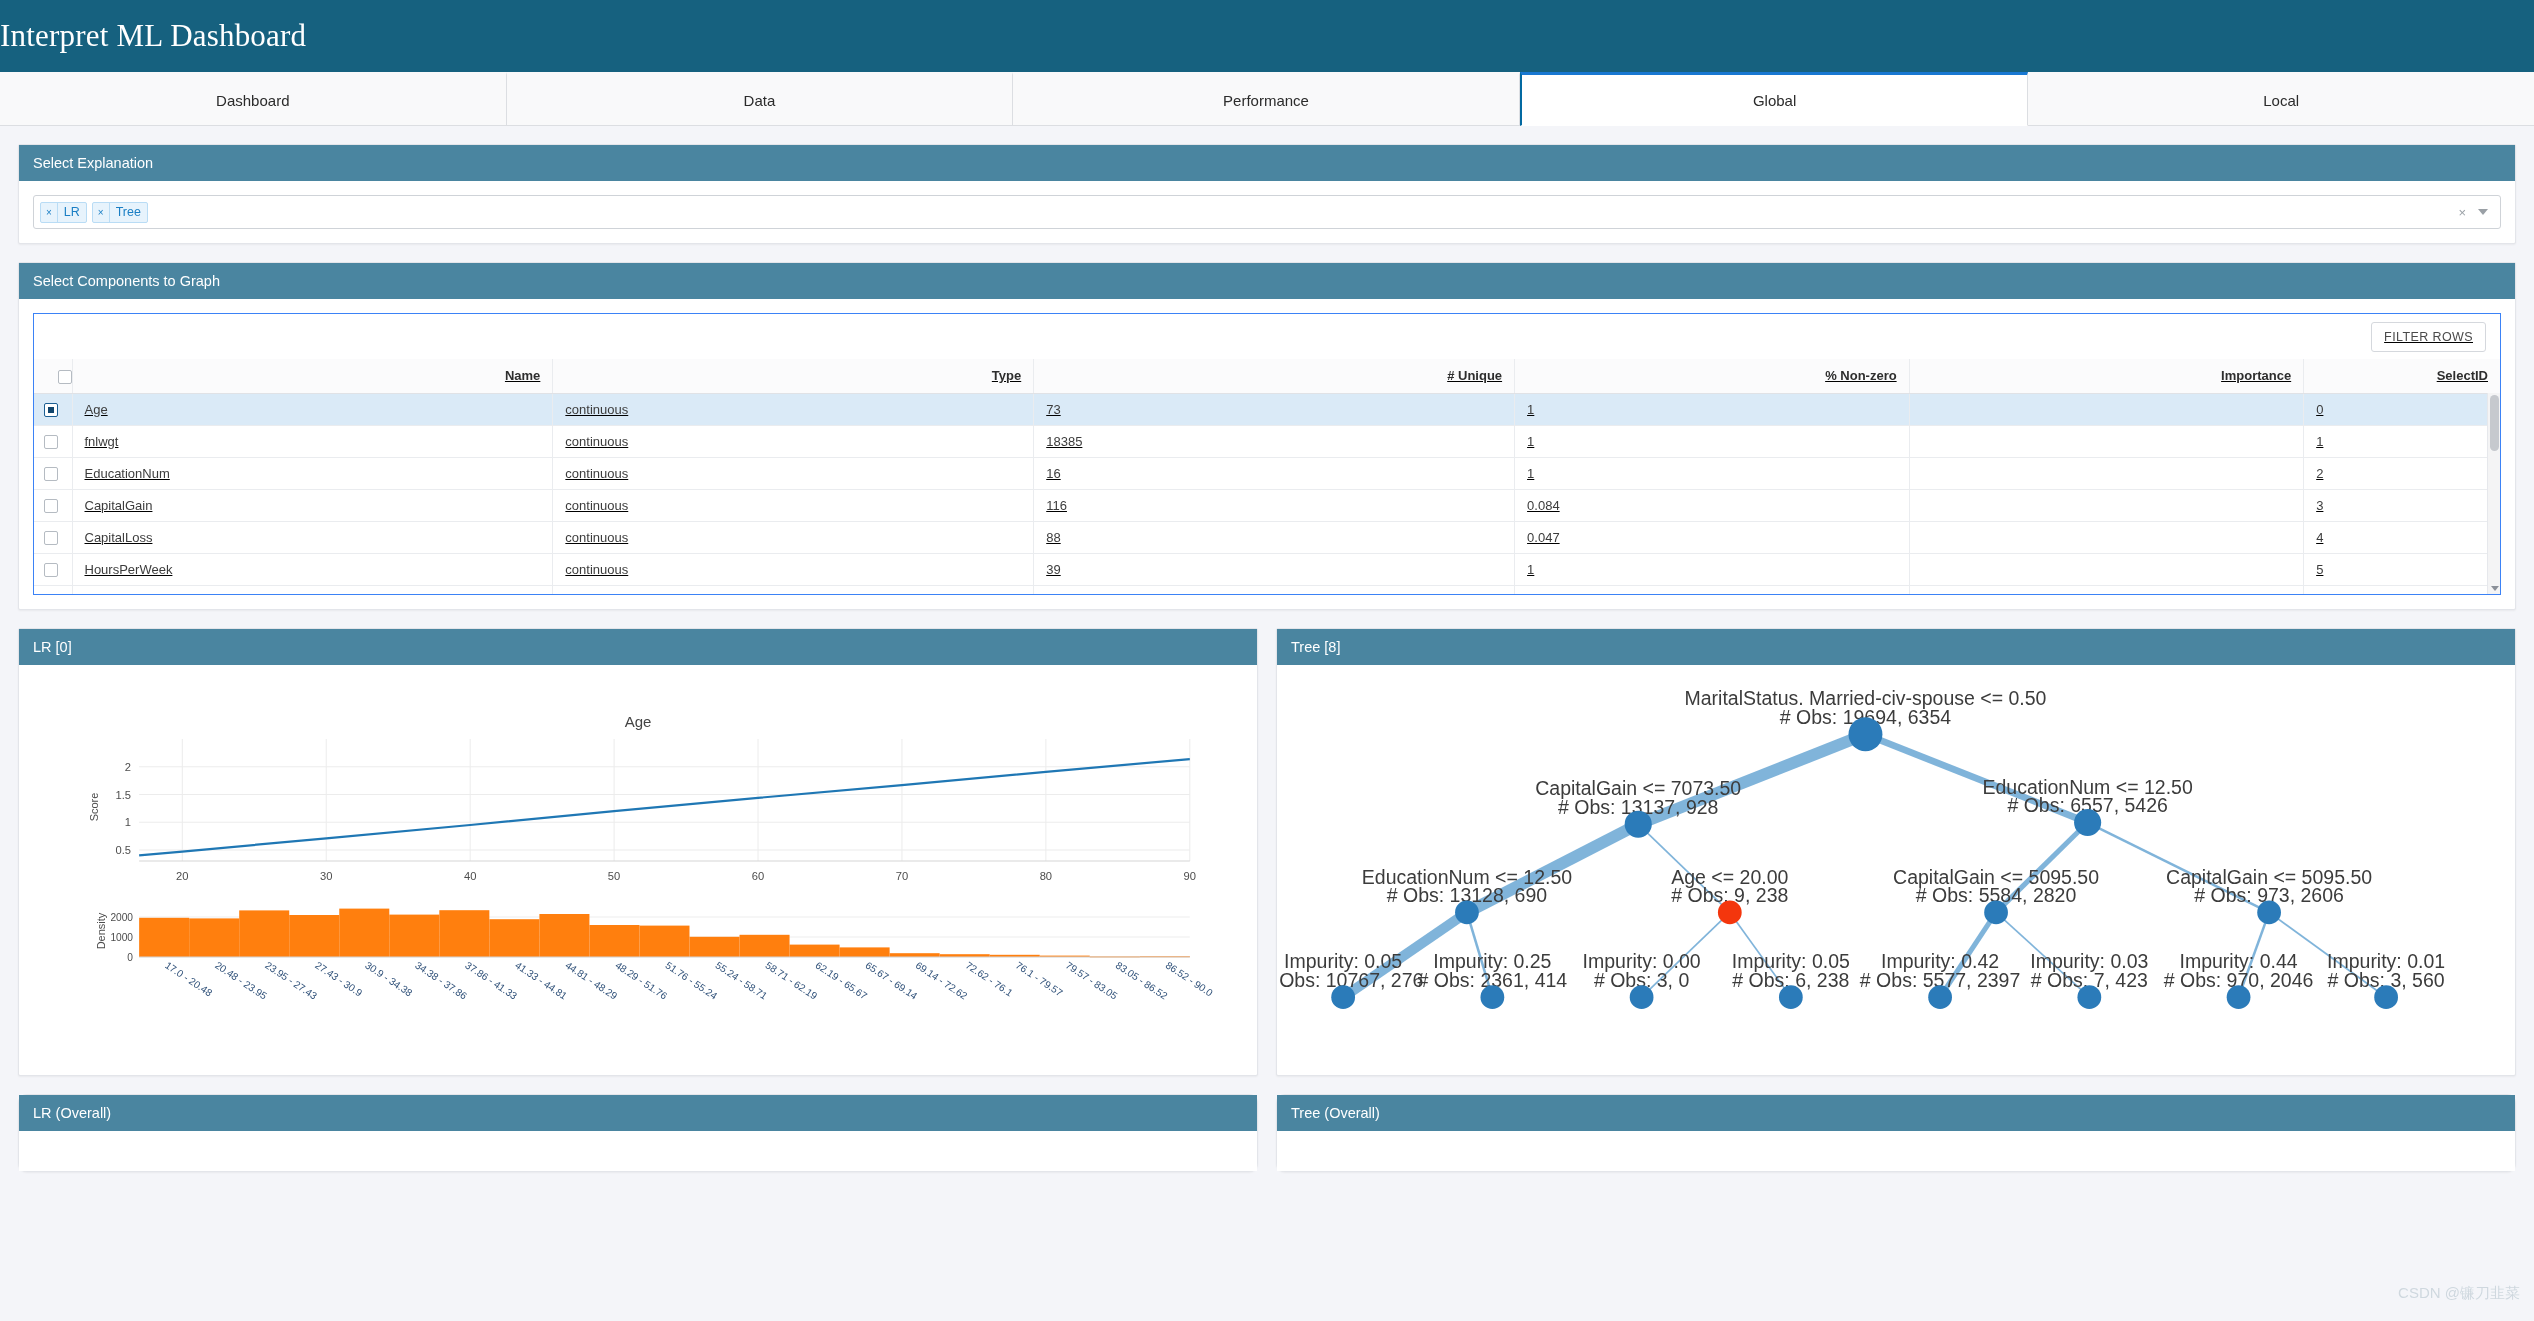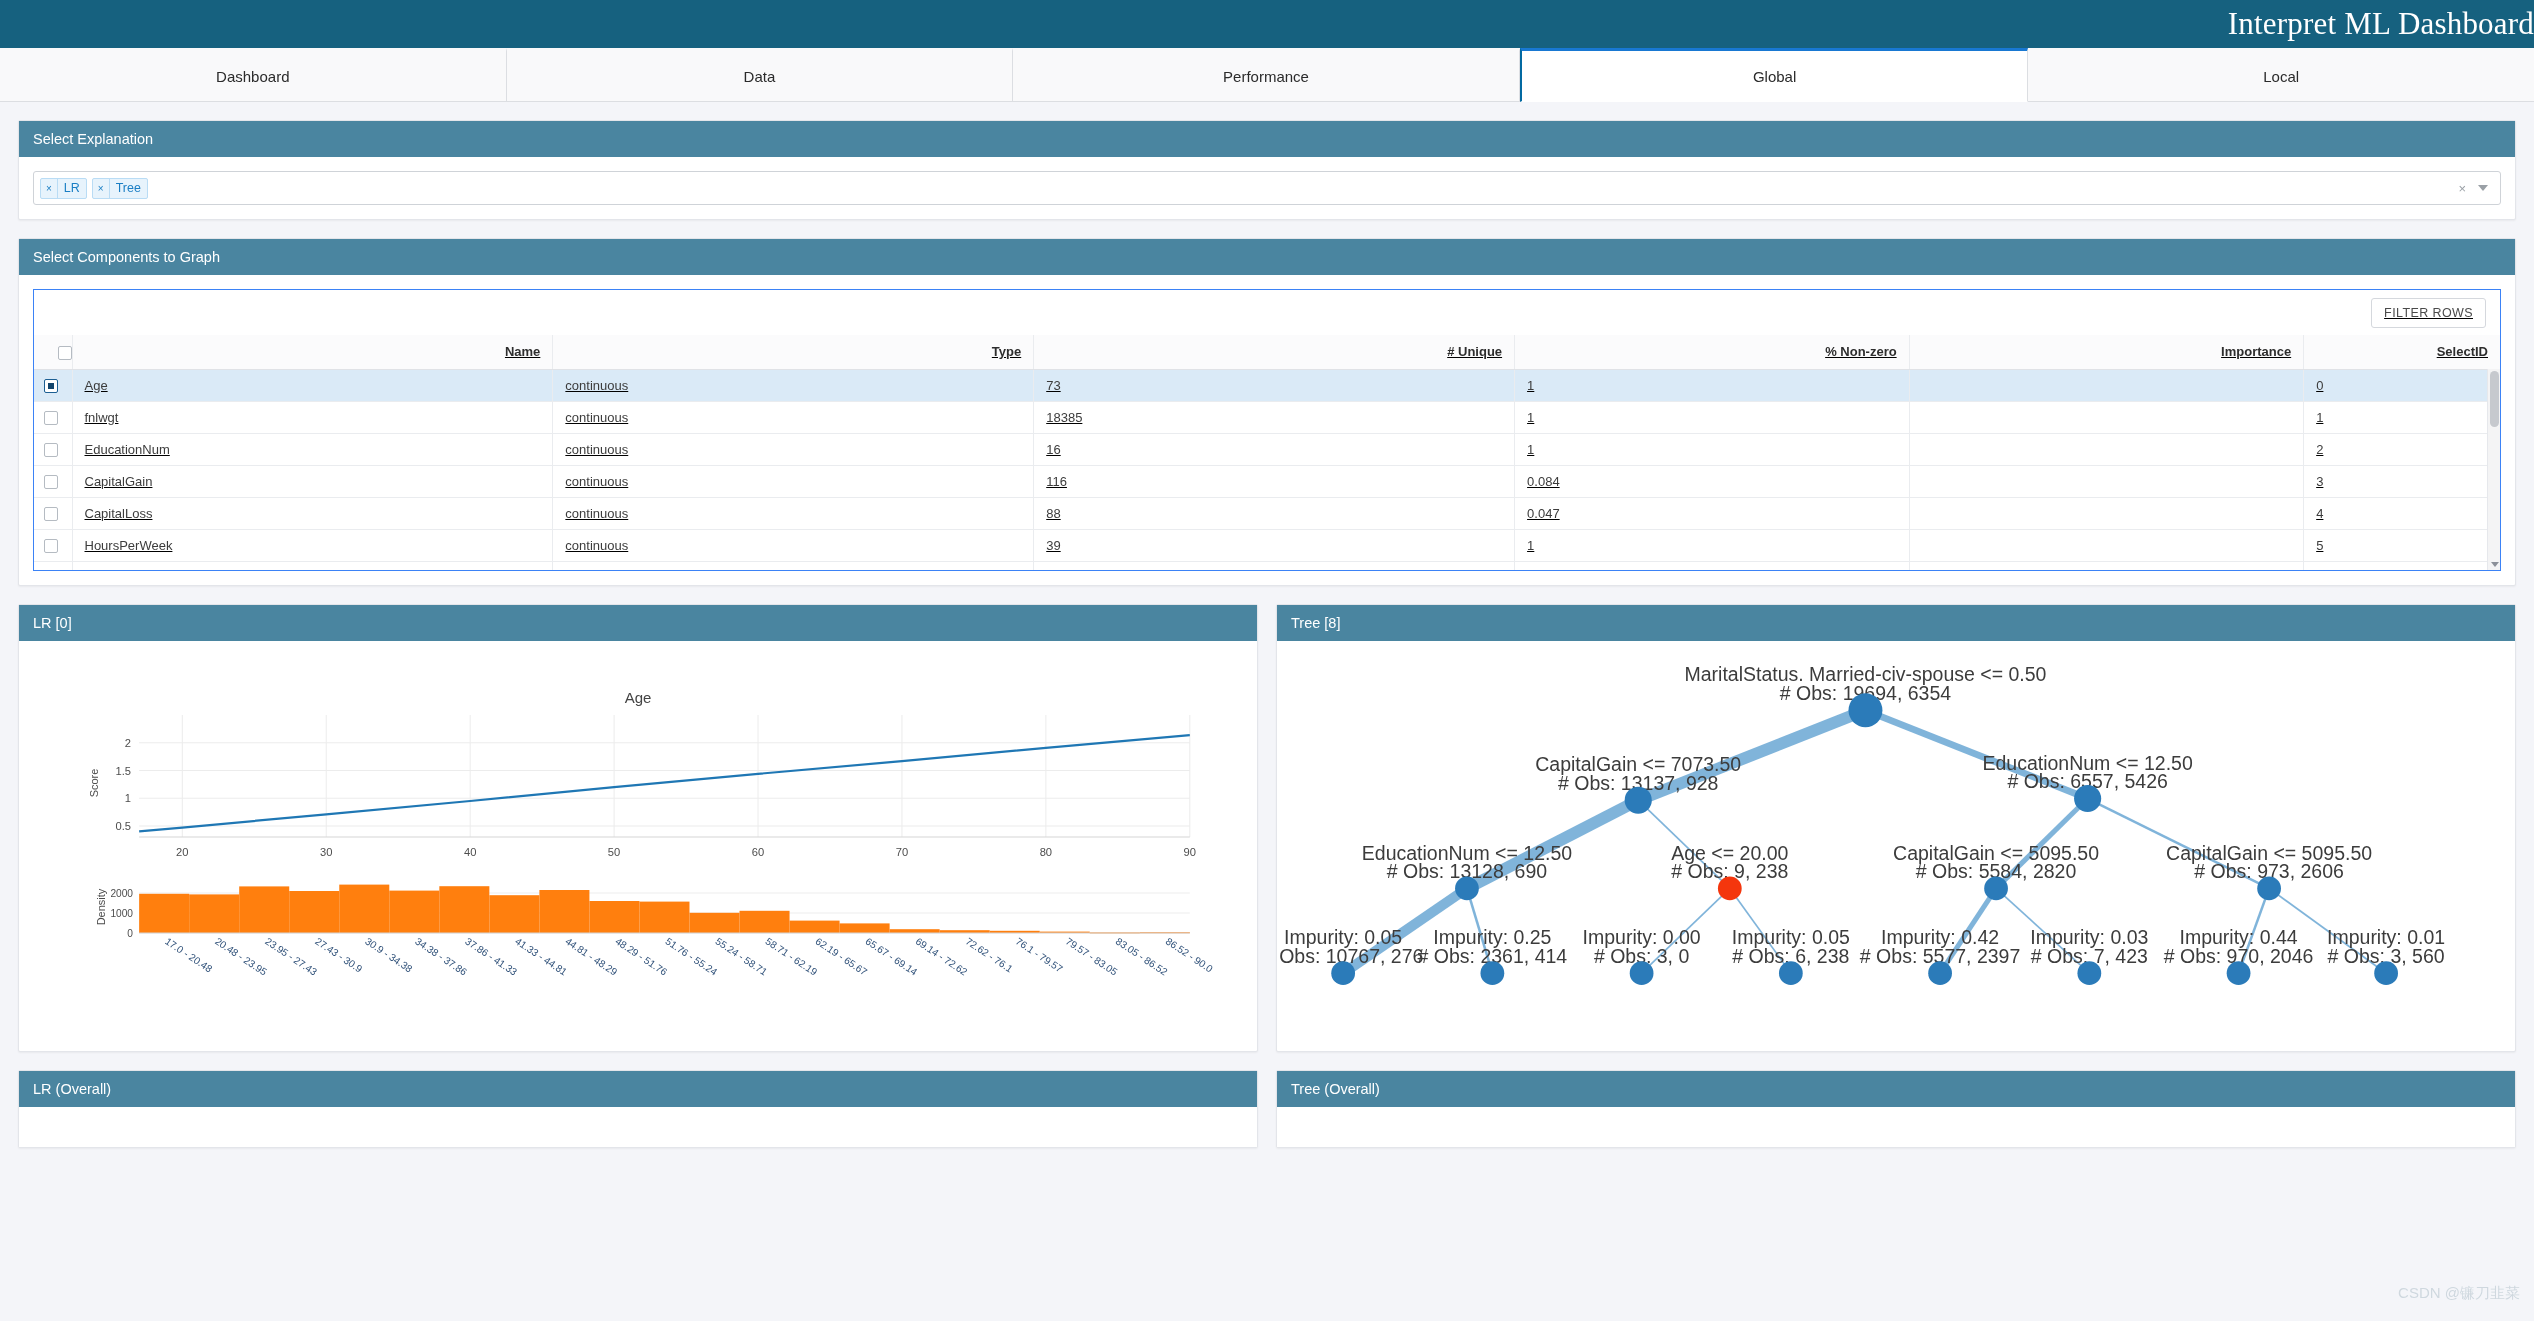--- a/index.html
+++ b/index.html
@@ -7,23 +7,23 @@
   body {
     width: 2534px; height: 1321px;
     background: #f4f5f9;
     font-family: "Liberation Sans", sans-serif;
     overflow: hidden;
     position: relative;
   }
 
   
   .app-header {
-    height: 48px;
+    height: 72px;
     background: #16617f;
-    display: flex; align-items: center; justify-content: flex-end;
+    display: flex; align-items: center; justify-content: flex-start;
   }
   .app-title {
     color: #ffffff;
     font-family: "Liberation Serif", serif;
     font-size: 31px;
     letter-spacing: .2px;
   }
 
   
   .tabbar { display: flex; height: 54px; background: #f9f9fa; border-bottom: 1px solid #dcdee2; }
@@ -152,21 +152,21 @@
   .lr-title { position:absolute; left:0; right:0; top: 48px; text-align:center; font-size: 15px; color:#444; }
   .lr-svg { position:absolute; left:0; top:0; width:100%; height:100%; }
 
   
   .tree-body { height: 410px; position: relative; overflow:hidden;}
   .tree-svg { position:absolute; left:0; top:0; width:100%; height:100%; }
   .nodelbl { font-size: 11.5px; fill: #3c3c3c; font-family:"Liberation Sans", sans-serif; }
 
   
   .row3 { display:flex; }
-  .row3 > .panel { flex:1 1 0; margin-bottom: 16px; }
+  .row3 > .panel { flex:1 1 0; margin-bottom: 16px; border-radius: 9px; }
   .row3 > .panel:first-child { margin-right: 0; }
   .stub-body { height: 40px; background:#fff; }
 
   
   .watermark {
     position: absolute; right: 14px; bottom: 18px;
     color: #ccd6dd; font-size: 15px; opacity: .92;
     font-family: Liberation Sans, sans-serif;
     pointer-events: none;
   }

